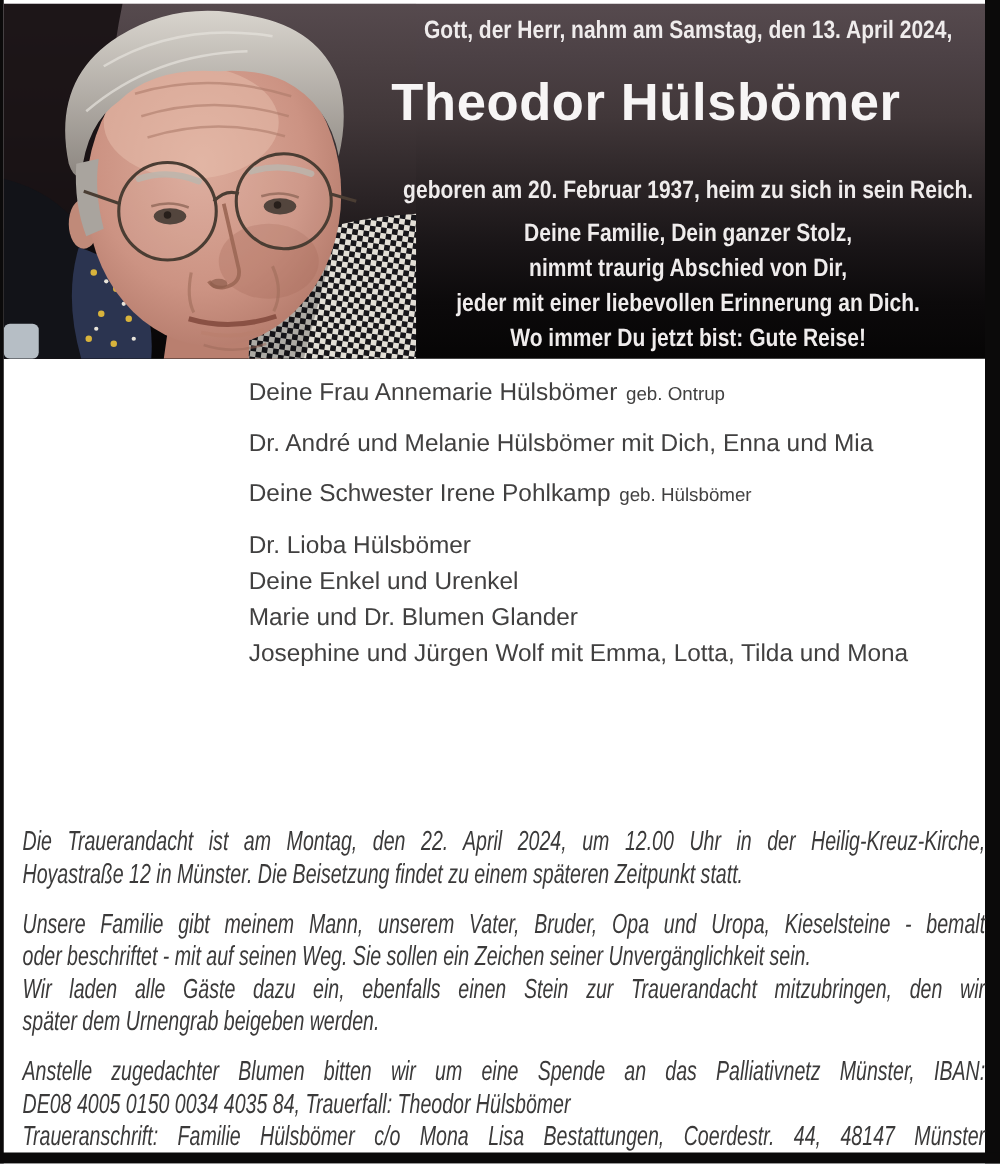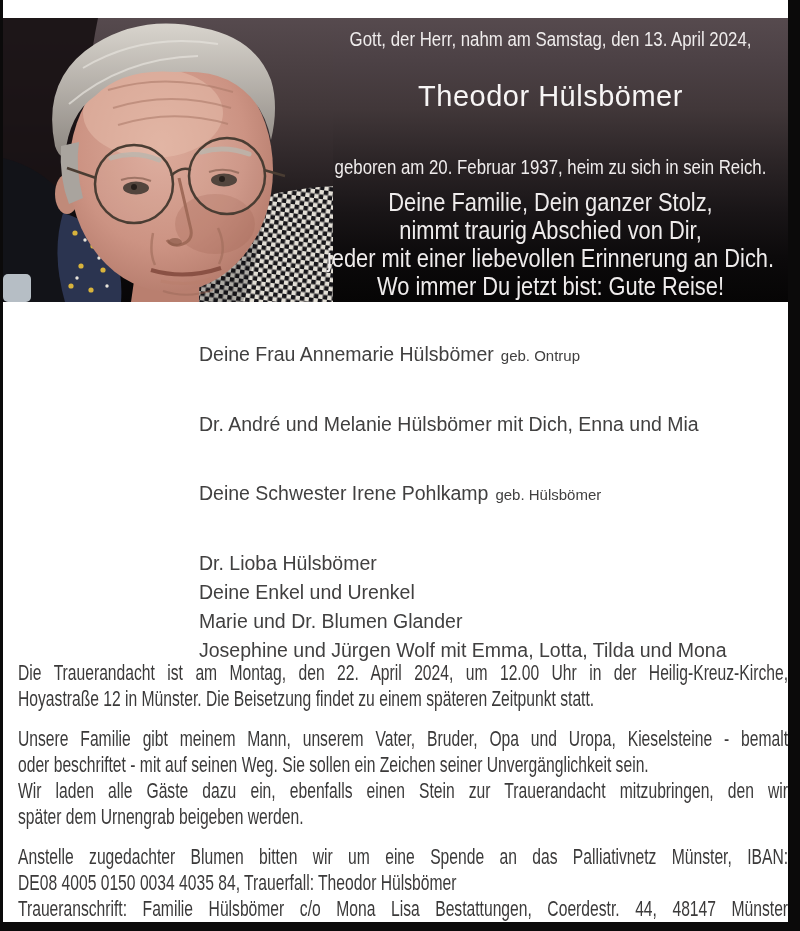--- a/index.html
+++ b/index.html
@@ -9,41 +9,42 @@
     color:#3b3a3a;overflow:hidden;
   }
   .sheet{position:absolute;inset:0;background:#ffffff;overflow:hidden;}
   .edge{position:absolute;background:#0b0a0a;}
   .edge-left{left:0;top:0;width:3px;height:100%;}
   .edge-right{right:0;top:0;width:12px;height:100%;}
   .edge-bottom{left:0;bottom:0;width:100%;height:9px;}
 
   
   .photo-block{
-    position:absolute;top:18px;left:3px;width:785px;height:284px;
+    position:absolute;top:3px;left:3px;width:785px;height:284px;
     background:linear-gradient(180deg,#564a4e 0%,#4c4145 15%,#413739 32%,
       #2c2527 50%,#191517 68%,#0c0a0b 84%,#060505 100%);
+    font-weight:bold;
   }
   .portrait{position:absolute;left:0;top:0;display:block;}
   .dark-text{position:absolute;left:310px;right:0;top:0;color:#efecec;}
   .cline{width:565px;transform:scaleX(0.8407);transform-origin:0 0;text-align:center;}
   .intro{margin-top:10px;font-size:20px;line-height:23px;}
-  .name{margin-top:22px;font-size:29px;line-height:47px;letter-spacing:0.5px;
-        color:#f7f5f5;text-align:center;width:475px;}
+  .name{margin-top:22px;font-size:42px;line-height:47px;letter-spacing:0.5px;
+        color:#f7f5f5;width:475px;}
   .born{margin-top:36px;font-size:20px;line-height:23px;}
-  .tribute{margin-top:9px;font-size:26px;line-height:28px;}
+  .tribute{margin-top:9px;font-size:20px;line-height:28px;}
 
   
   .mourners{position:absolute;top:300px;left:199px;font-size:19.5px;line-height:29px;color:#414040;}
-  .mgroup{margin-bottom:11px;margin-top:40px;}
+  .mgroup{margin-bottom:11px;}
   .small{font-size:15px;margin-left:7px;}
 
   
   .details{position:absolute;top:660px;left:18px;width:770px;}
-  .para{margin-bottom:14px;}
+  .para{margin-bottom:14px;font-style:italic;}
   .dline{
     width:1082px;transform:scaleX(0.7117);transform-origin:0 0;
     font-size:22px;line-height:26px;color:#3b3a3a;
     text-align:justify;text-align-last:justify;
   }
   .dline.left{text-align-last:left;}
 </style>
 </head>
 <body>
 

